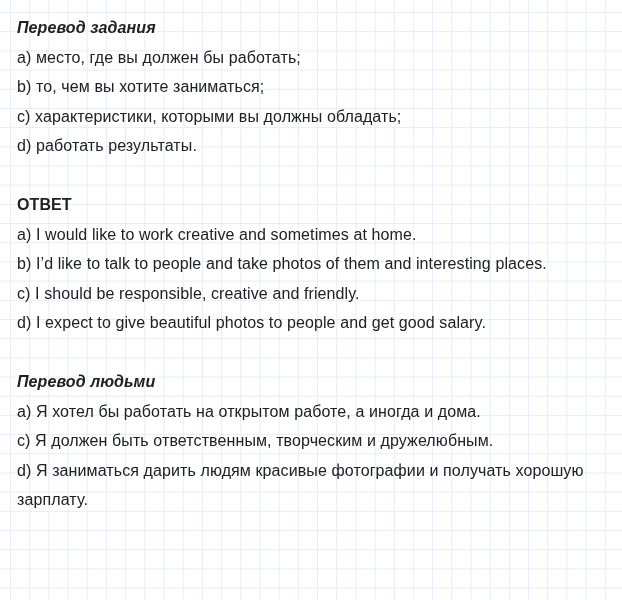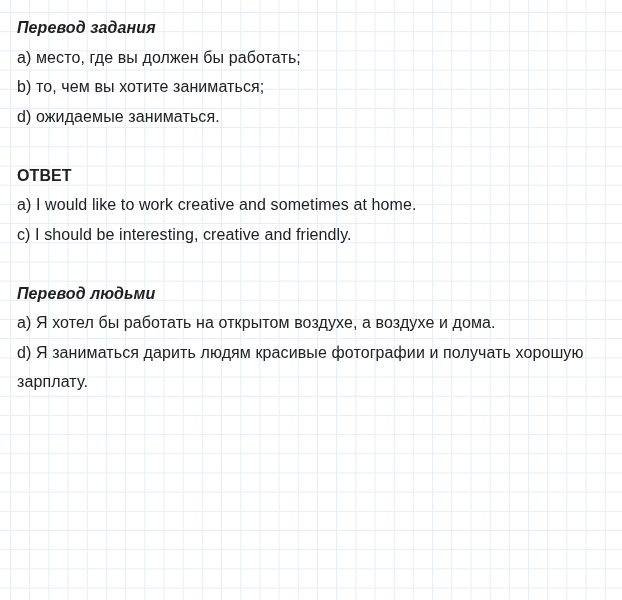--- a/index.html
+++ b/index.html
@@ -51,28 +51,32 @@
 </style>
 </head>
 <body>
 
 <div class="page">
 
   <div class="section">
     <div class="heading heading-bold-italic">Перевод задания</div>
     <div class="line">a) место, где вы должен бы работать;</div>
     <div class="line">b) то, чем вы хотите заниматься;</div>
-    <div class="line">d) ожидаемые заниматься.</div>
+    <div class="line">c) характеристики, которыми вы должны обладать;</div>
+    <div class="line">d) работать результаты.</div>
   </div>
 
   <div class="section">
     <div class="heading heading-bold">ОТВЕТ</div>
     <div class="line">a) I would like to work creative and sometimes at home.</div>
-    <div class="line">c) I should be interesting, creative and friendly.</div>
+    <div class="line">b) I’d like to talk to people and take photos of them and interesting places.</div>
+    <div class="line">c) I should be responsible, creative and friendly.</div>
+    <div class="line">d) I expect to give beautiful photos to people and get good salary.</div>
   </div>
 
   <div class="section">
     <div class="heading heading-bold-italic">Перевод людьми</div>
-    <div class="line">a) Я хотел бы работать на открытом воздухе, а воздухе и дома.</div>
+    <div class="line">a) Я хотел бы работать на открытом работе, а иногда и дома.</div>
+    <div class="line">c) Я должен быть ответственным, творческим и дружелюбным.</div>
     <div class="line">d) Я заниматься дарить людям красивые фотографии и получать хорошую зарплату.</div>
   </div>
 
 </div>
 
 </body></html>

